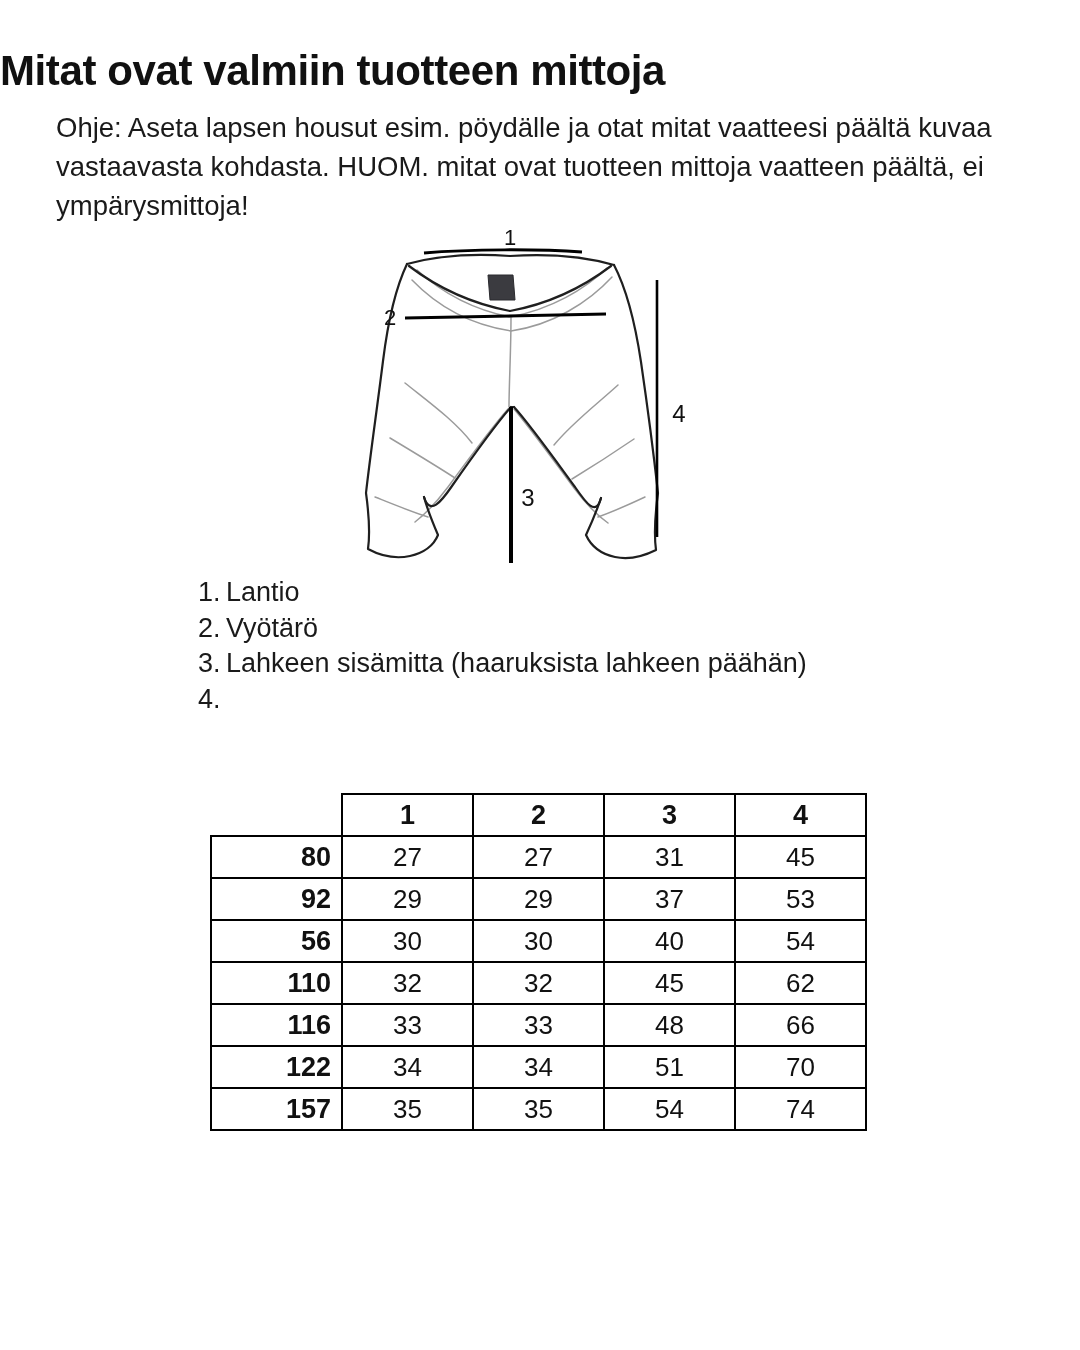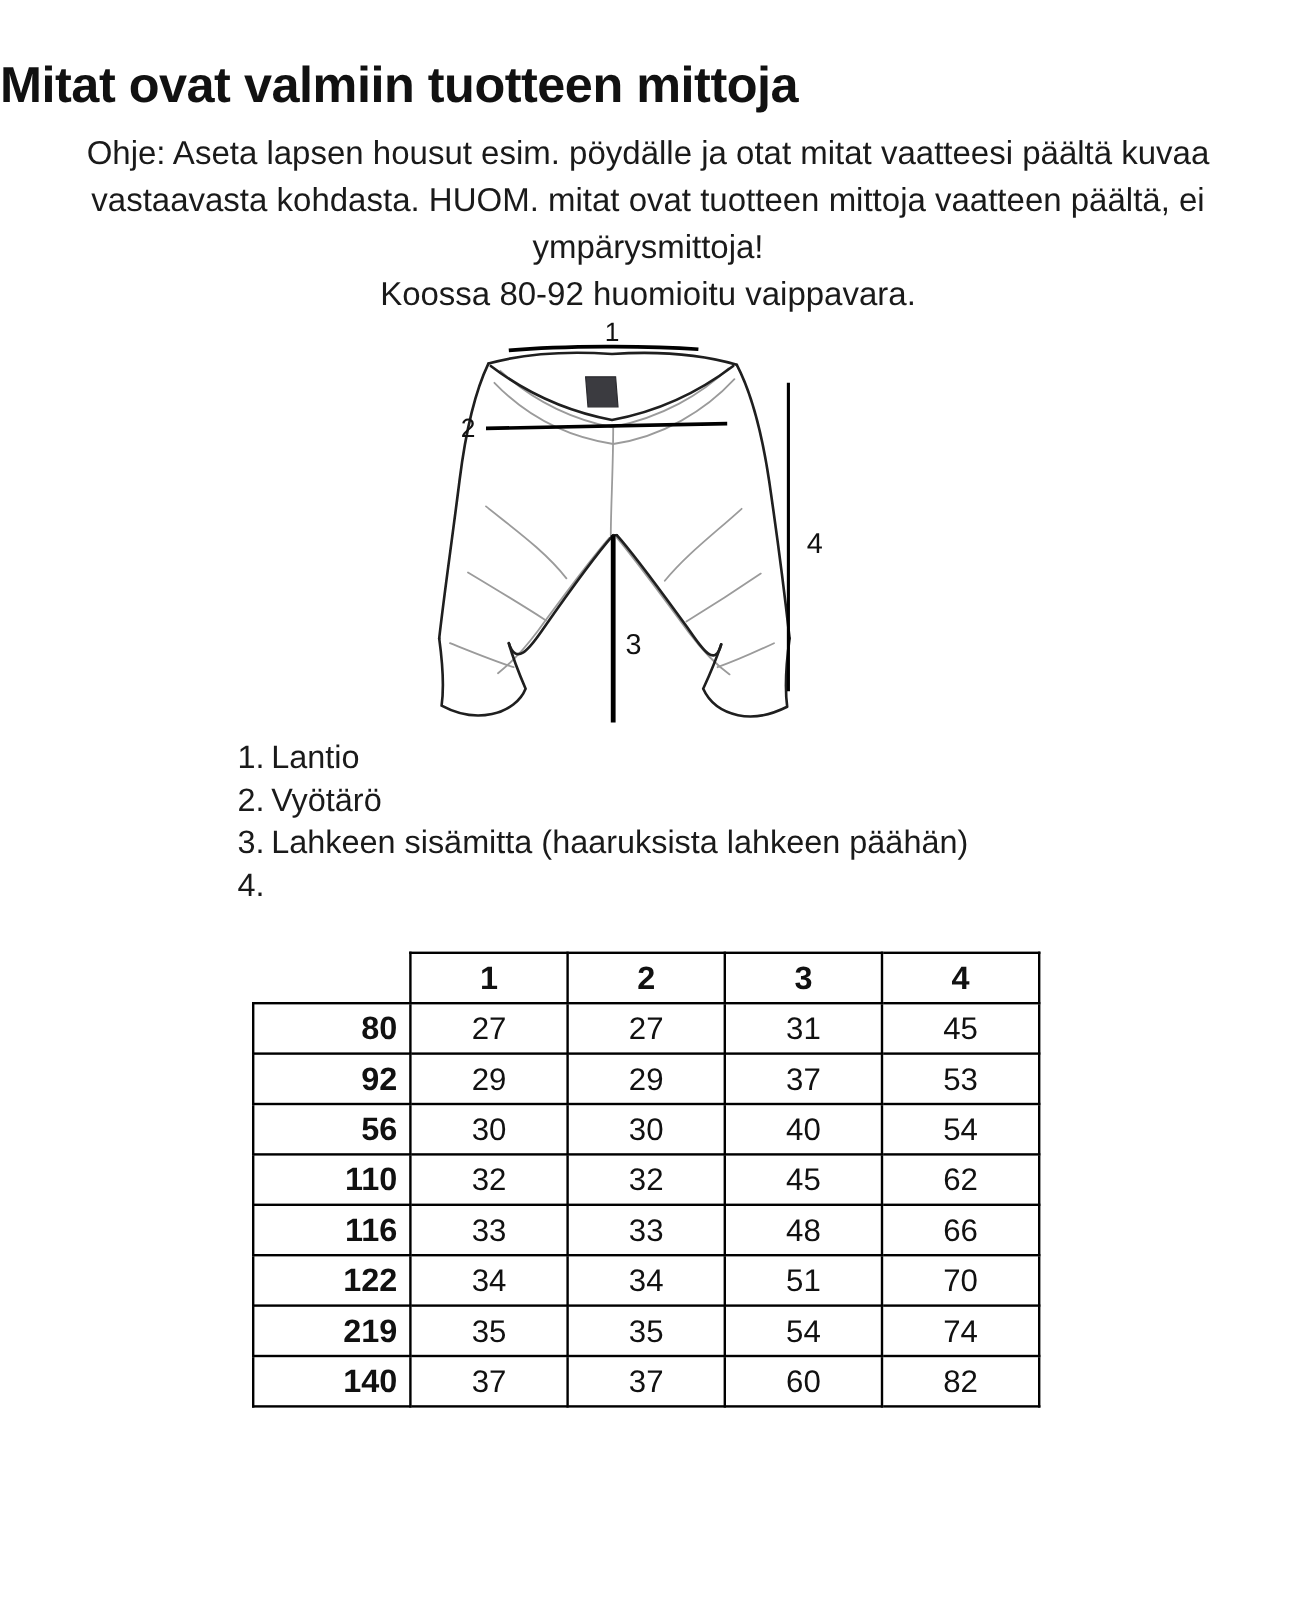--- a/index.html
+++ b/index.html
@@ -27,21 +27,21 @@
     line-height: 1.12;
     color: #111111;
   }
 
   
   .intro-block {
     margin: 0 auto;
     padding: 14px 28px 0 28px;
     width: 1024px;
     box-sizing: border-box;
-    text-align: center;
+    text-align: left;
   }
   .intro-paragraph {
     margin: 0;
     font-size: 27.5px;
     line-height: 1.42;
     color: #1a1a1a;
   }
   .intro-note {
     margin: 0;
     font-size: 27.5px;
@@ -134,21 +134,20 @@
     font-size: 27px;
   }
 </style>
 </head>
 <body>
 
 <h1 class="page-title">Mitat ovat valmiin tuotteen mittoja</h1>
 
 <div class="intro-block">
   <p class="intro-paragraph">Ohje: Aseta lapsen housut esim. pöydälle ja otat mitat vaatteesi päältä kuvaa vastaavasta kohdasta. HUOM. mitat ovat tuotteen mittoja vaatteen päältä, ei ympärysmittoja!</p>
-  <p class="intro-note">Koossa 80-92 huomioitu vaippavara.</p>
 </div>
 
 <div class="illustration-wrap">
   <svg class="illustration-svg" width="1080" height="350" viewBox="0 0 1080 350">
 
     <g fill="none" stroke="#9b9b9b" stroke-width="1.5" stroke-linecap="round" stroke-linejoin="round">
 
       <path d="M 417 45 C 440 66, 470 84, 510 92 C 552 84, 585 64, 607 43"></path>
 
       <path d="M 412 55 C 438 82, 472 100, 511 106 C 552 100, 588 78, 612 52"></path>
@@ -300,28 +299,21 @@
         <td>66</td>
       </tr>
       <tr>
         <th class="size-cell">122</th>
         <td>34</td>
         <td>34</td>
         <td>51</td>
         <td>70</td>
       </tr>
       <tr>
-        <th class="size-cell">219</th>
+        <th class="size-cell">157</th>
         <td>35</td>
         <td>35</td>
         <td>54</td>
         <td>74</td>
       </tr>
-      <tr>
-        <th class="size-cell">140</th>
-        <td>37</td>
-        <td>37</td>
-        <td>60</td>
-        <td>82</td>
-      </tr>
     </tbody>
   </table>
 </div>
 
 </body></html>

